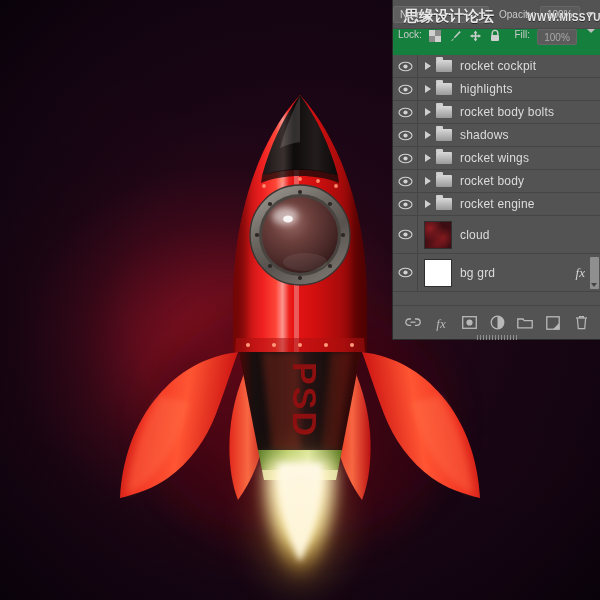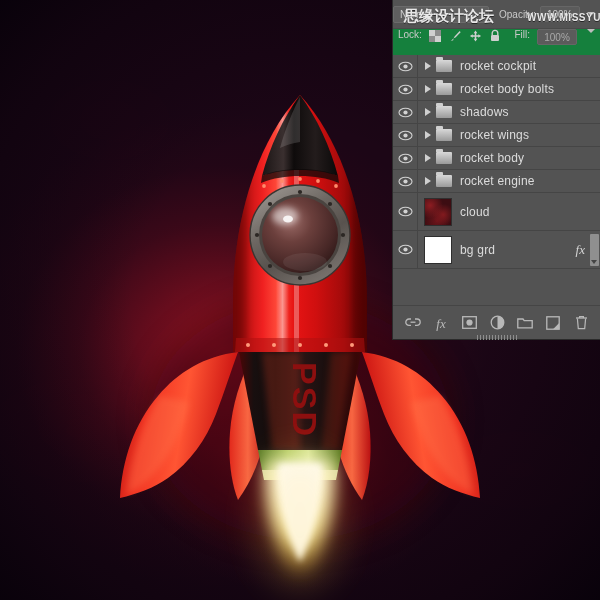--- a/index.html
+++ b/index.html
@@ -384,20 +384,31 @@
           <svg width="15" height="11" viewBox="0 0 15 11">
               <ellipse cx="7.5" cy="5.5" rx="6.5" ry="4.3" fill="none" stroke="#d2d2d2" stroke-width="1.1"></ellipse>
               <circle cx="7.5" cy="5.5" r="2.1" fill="#d2d2d2"></circle>
             </svg>
         </div>
         <div class="arrow"></div>
         <div class="folder"></div>
         <span class="layer-name">rocket cockpit</span>
       </div>
 
+      <div class="layer-row">
+        <div class="eye-cell">
+          <svg width="15" height="11" viewBox="0 0 15 11">
+              <ellipse cx="7.5" cy="5.5" rx="6.5" ry="4.3" fill="none" stroke="#d2d2d2" stroke-width="1.1"></ellipse>
+              <circle cx="7.5" cy="5.5" r="2.1" fill="#d2d2d2"></circle>
+            </svg>
+        </div>
+        <div class="arrow"></div>
+        <div class="folder"></div>
+        <span class="layer-name">highlights</span>
+      </div>
 
       <div class="layer-row">
         <div class="eye-cell">
           <svg width="15" height="11" viewBox="0 0 15 11">
               <ellipse cx="7.5" cy="5.5" rx="6.5" ry="4.3" fill="none" stroke="#d2d2d2" stroke-width="1.1"></ellipse>
               <circle cx="7.5" cy="5.5" r="2.1" fill="#d2d2d2"></circle>
             </svg>
         </div>
         <div class="arrow"></div>
         <div class="folder"></div>

